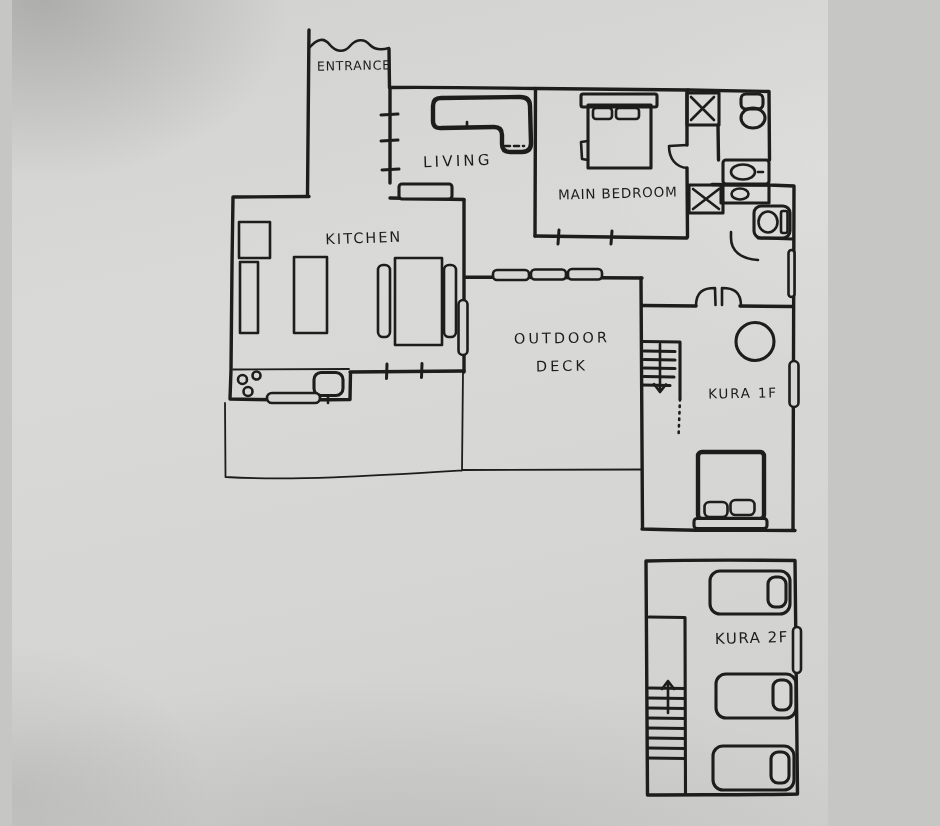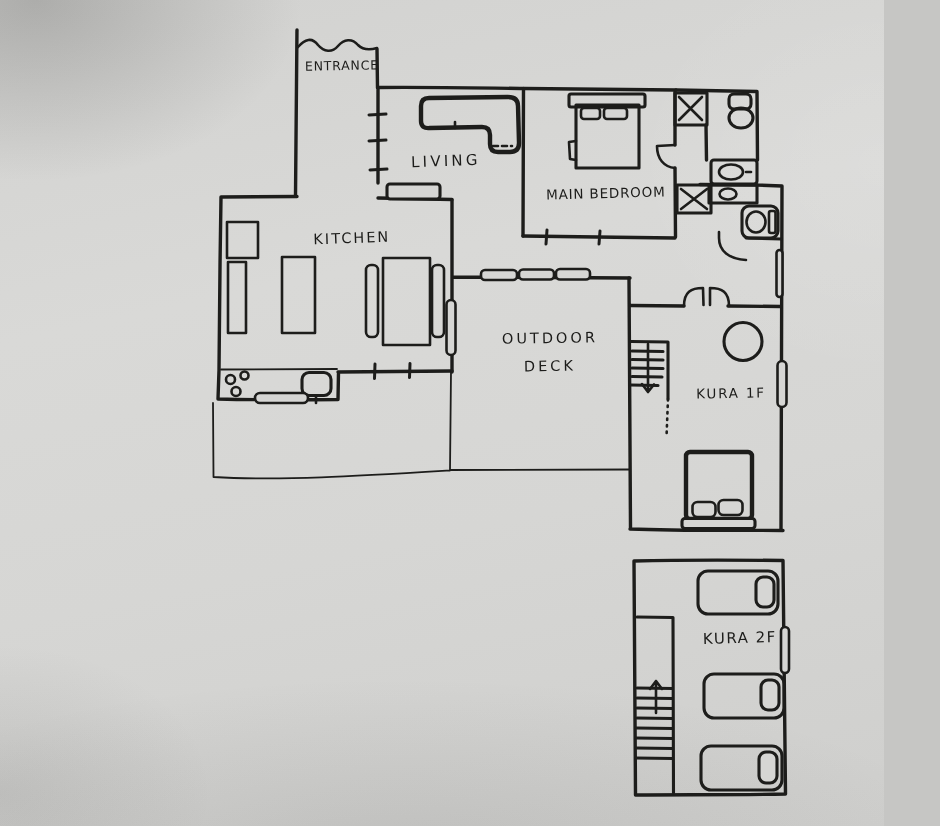--- a/index.html
+++ b/index.html
@@ -1,25 +1,26 @@
 <!DOCTYPE html>
 <html><head>
 <meta charset="utf-8">
 <style>
   html,body{margin:0;padding:0;background:#c6c6c4;}
   .paper{
     position:relative;
-    width:884px;height:826px;
+    width:816px;height:826px;
     overflow:hidden;
     background:
       radial-gradient(55% 40% at 4% 0%, rgba(40,40,38,0.22), rgba(0,0,0,0) 55%),
       radial-gradient(40% 30% at 0% 96%, rgba(40,40,38,0.10), rgba(0,0,0,0) 60%),
       radial-gradient(50% 45% at 100% 20%, rgba(255,255,255,0.10), rgba(0,0,0,0) 60%),
       radial-gradient(120% 40% at 45% 104%, rgba(30,30,28,0.10), rgba(0,0,0,0) 55%),
       linear-gradient(168deg, #d2d2d0 0%, #d9d9d7 34%, #d6d6d4 62%, #cfcfcd 100%);
+    margin-left: 12px;
   }
   svg{position:absolute;inset:0;}
   .ink path,.ink rect,.ink circle,.ink ellipse{
     fill:none;stroke:#1d1d1b;stroke-linecap:round;stroke-linejoin:round;
   }
   .wall{stroke-width:3.4;}
   .wall2{stroke-width:3;}
   .thin{stroke-width:1.8;}
   .furn{stroke-width:2.6;}
   .furn3{stroke-width:3.1;}

